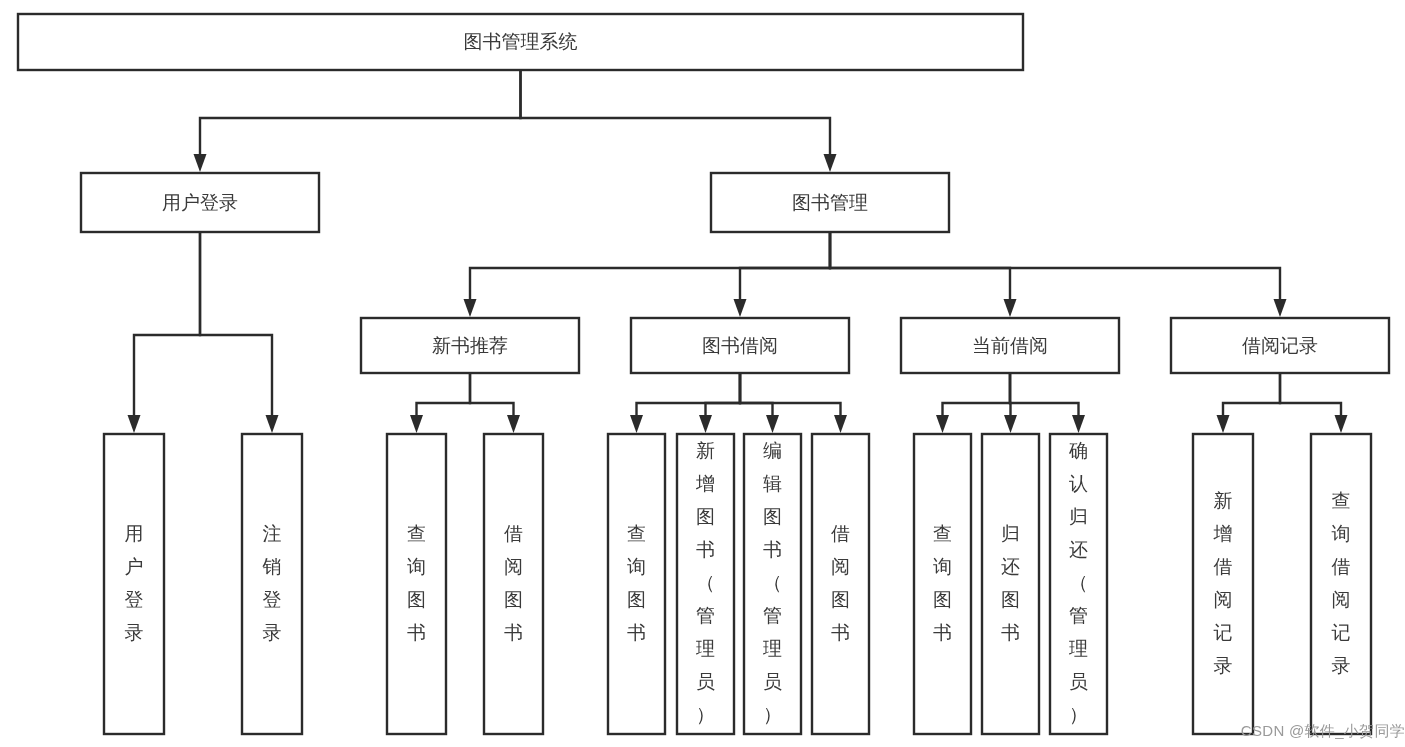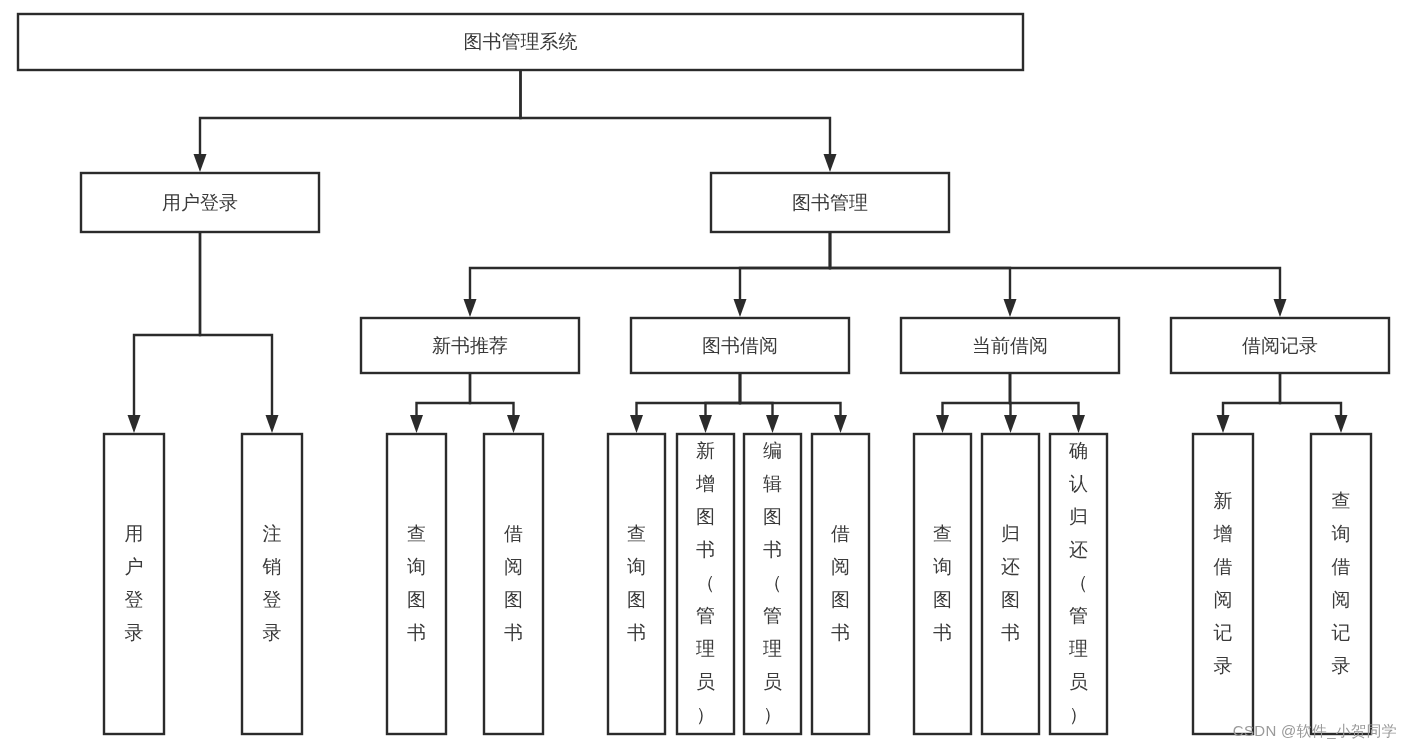--- a/index.html
+++ b/index.html
@@ -51,21 +51,21 @@
     dominant-baseline: middle;
   }
   .node-label-vertical {
     fill: #3a3a3a;
     font-family: "Liberation Sans", "DejaVu Sans", sans-serif;
     font-size: 19px;
     text-anchor: middle;
   }
   .watermark {
     position: absolute;
-    right: 8px;
+    right: 0;
     bottom: 6px;
     font-family: "Liberation Sans", "DejaVu Sans", sans-serif;
     font-size: 15px;
     color: #9a9a9a;
     white-space: nowrap;
     letter-spacing: 0.3px;
     user-select: none;
   }
 </style>
 </head>

